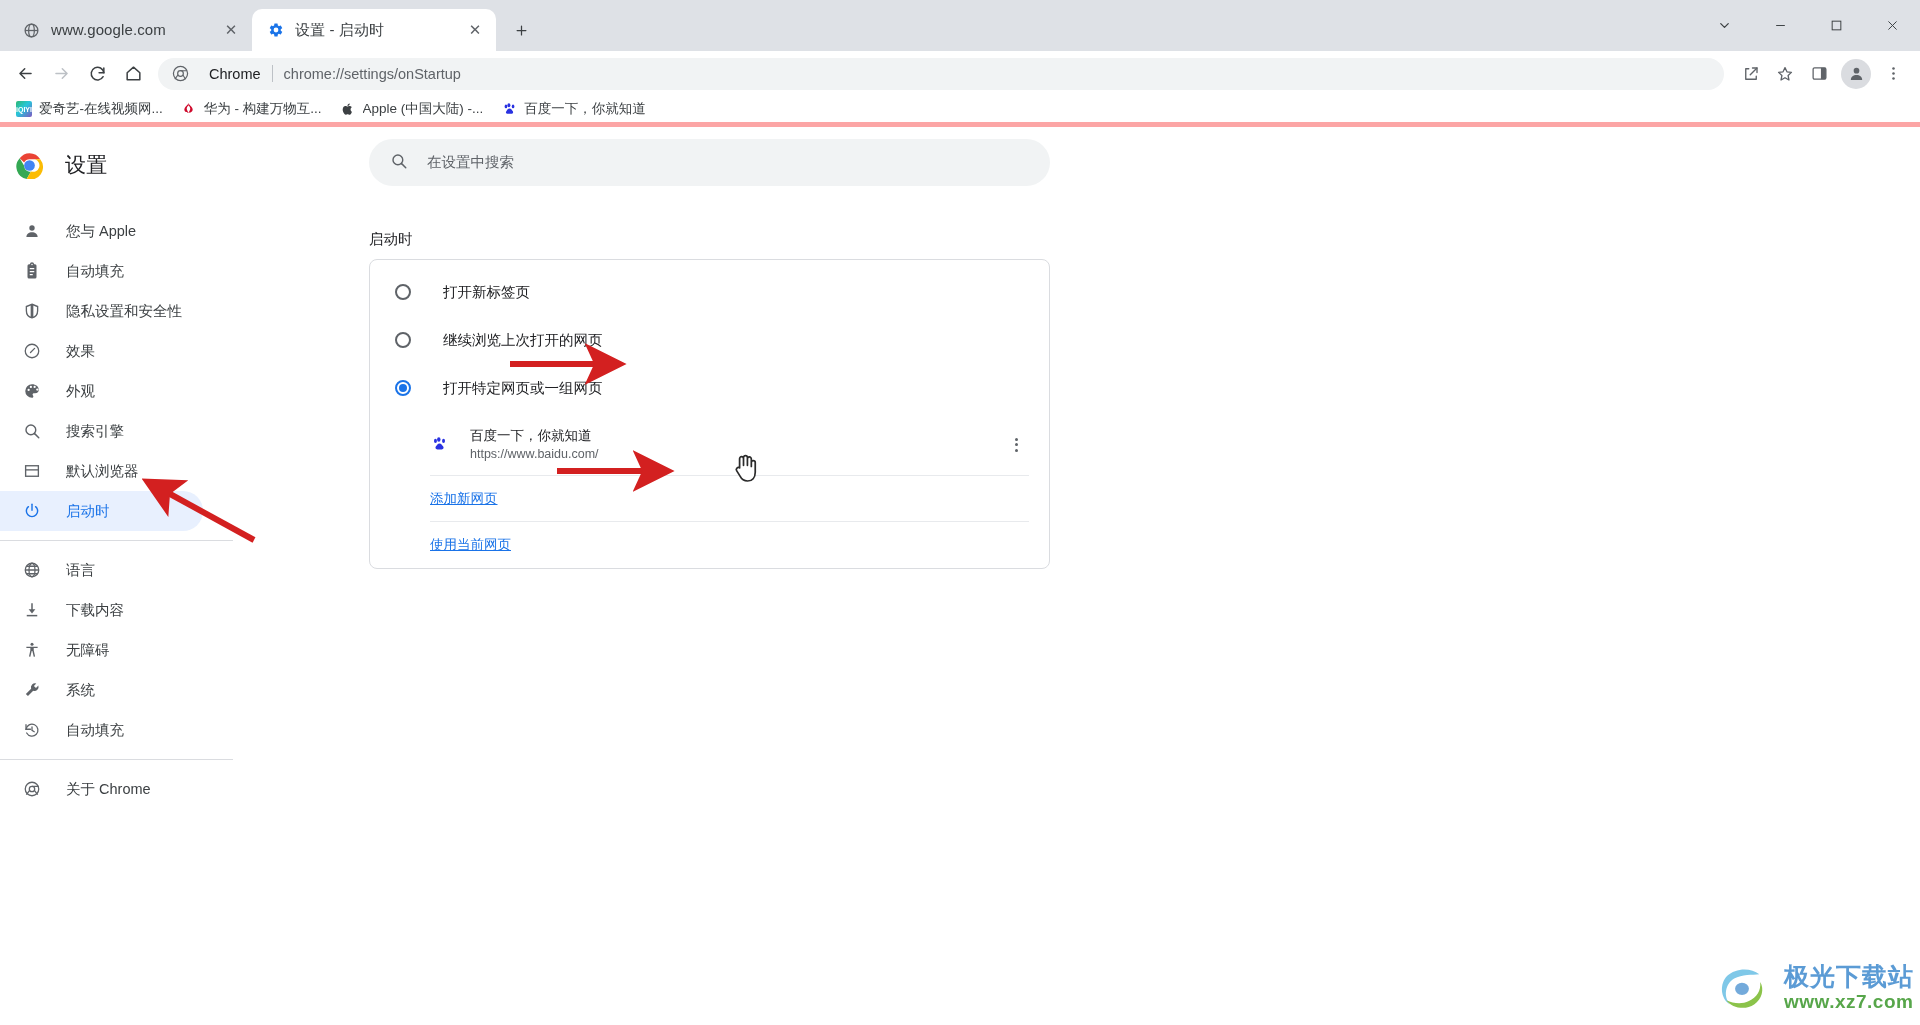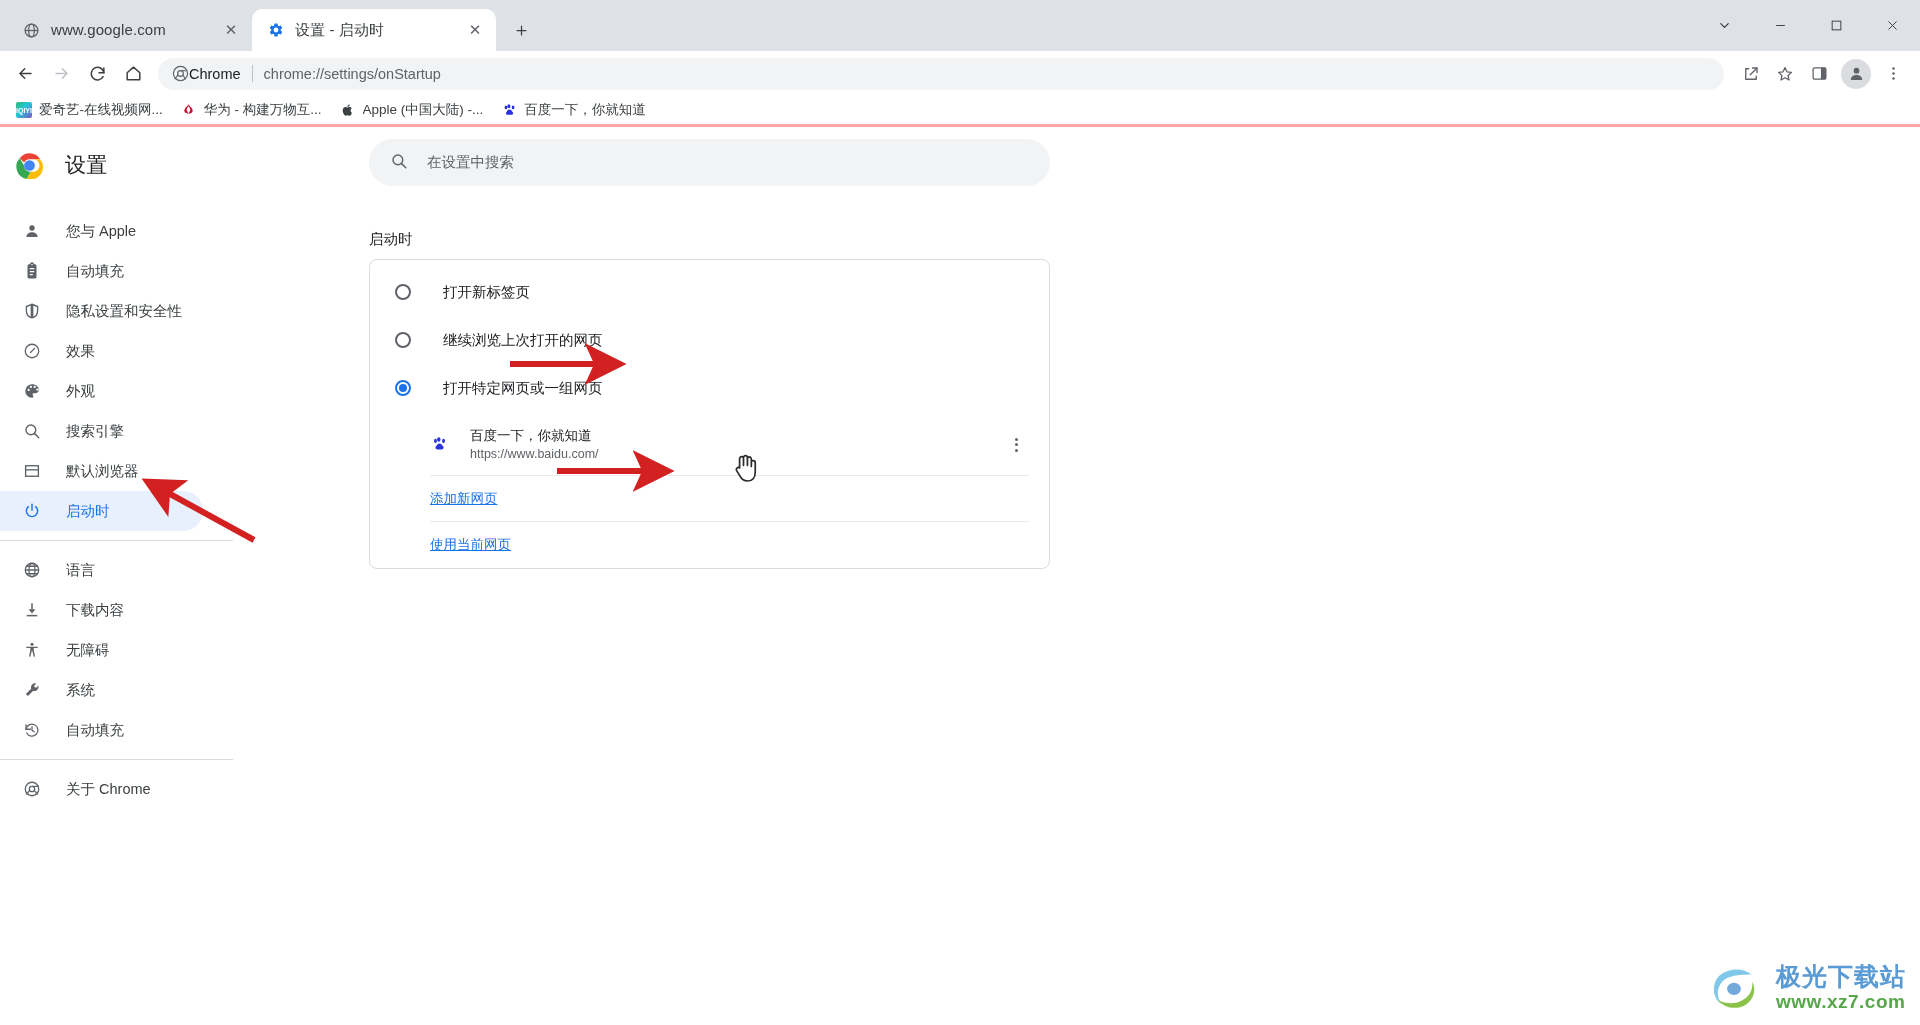--- a/index.html
+++ b/index.html
@@ -98,21 +98,21 @@
     margin: 0 8px 0 6px;
     background: #f1f3f4;
     border-radius: 16px;
     display: flex;
     align-items: center;
     padding: 0 14px;
     gap: 9px;
     min-width: 0;
   }
   .omnibox-chip {
-    display: flex; align-items: center; gap: 0;
+    display: flex; align-items: center; gap: 20px;
     font-size: 14.5px; color: #202124;
     white-space: nowrap;
   }
   .omnibox-sep {
     width: 1px; height: 17px; background: #bdc1c6;
     margin: 0 2px;
   }
   .omnibox-url {
     font-size: 14.5px;
     color: #5f6368;
@@ -131,21 +131,21 @@
   }
 
   
   .bookmarks {
     height: 31px;
     background: #ffffff;
     display: flex;
     align-items: center;
     padding: 0 8px;
     gap: 2px;
-    border-bottom: 3px solid #fca5a5;
+    border-bottom: 5px solid #fca5a5;
   }
   .bm {
     display: flex; align-items: center;
     gap: 7px;
     padding: 4px 8px;
     border-radius: 4px;
     font-size: 13.5px;
     color: #3c4043;
     max-width: 175px;
     white-space: nowrap;
@@ -316,21 +316,21 @@
   
   .arrow-layer {
     position: absolute;
     left: 0; top: 0;
     width: 1920px; height: 1025px;
     pointer-events: none;
     z-index: 40;
   }
   .watermark {
     position: absolute;
-    right: 14px;
+    right: 6px;
     bottom: 14px;
     display: flex;
     align-items: center;
     gap: 16px;
     z-index: 45;
   }
   .wm-text { display: flex; flex-direction: column; line-height: 1; }
   .wm-cn {
     font-size: 25px;
     font-weight: bold;

